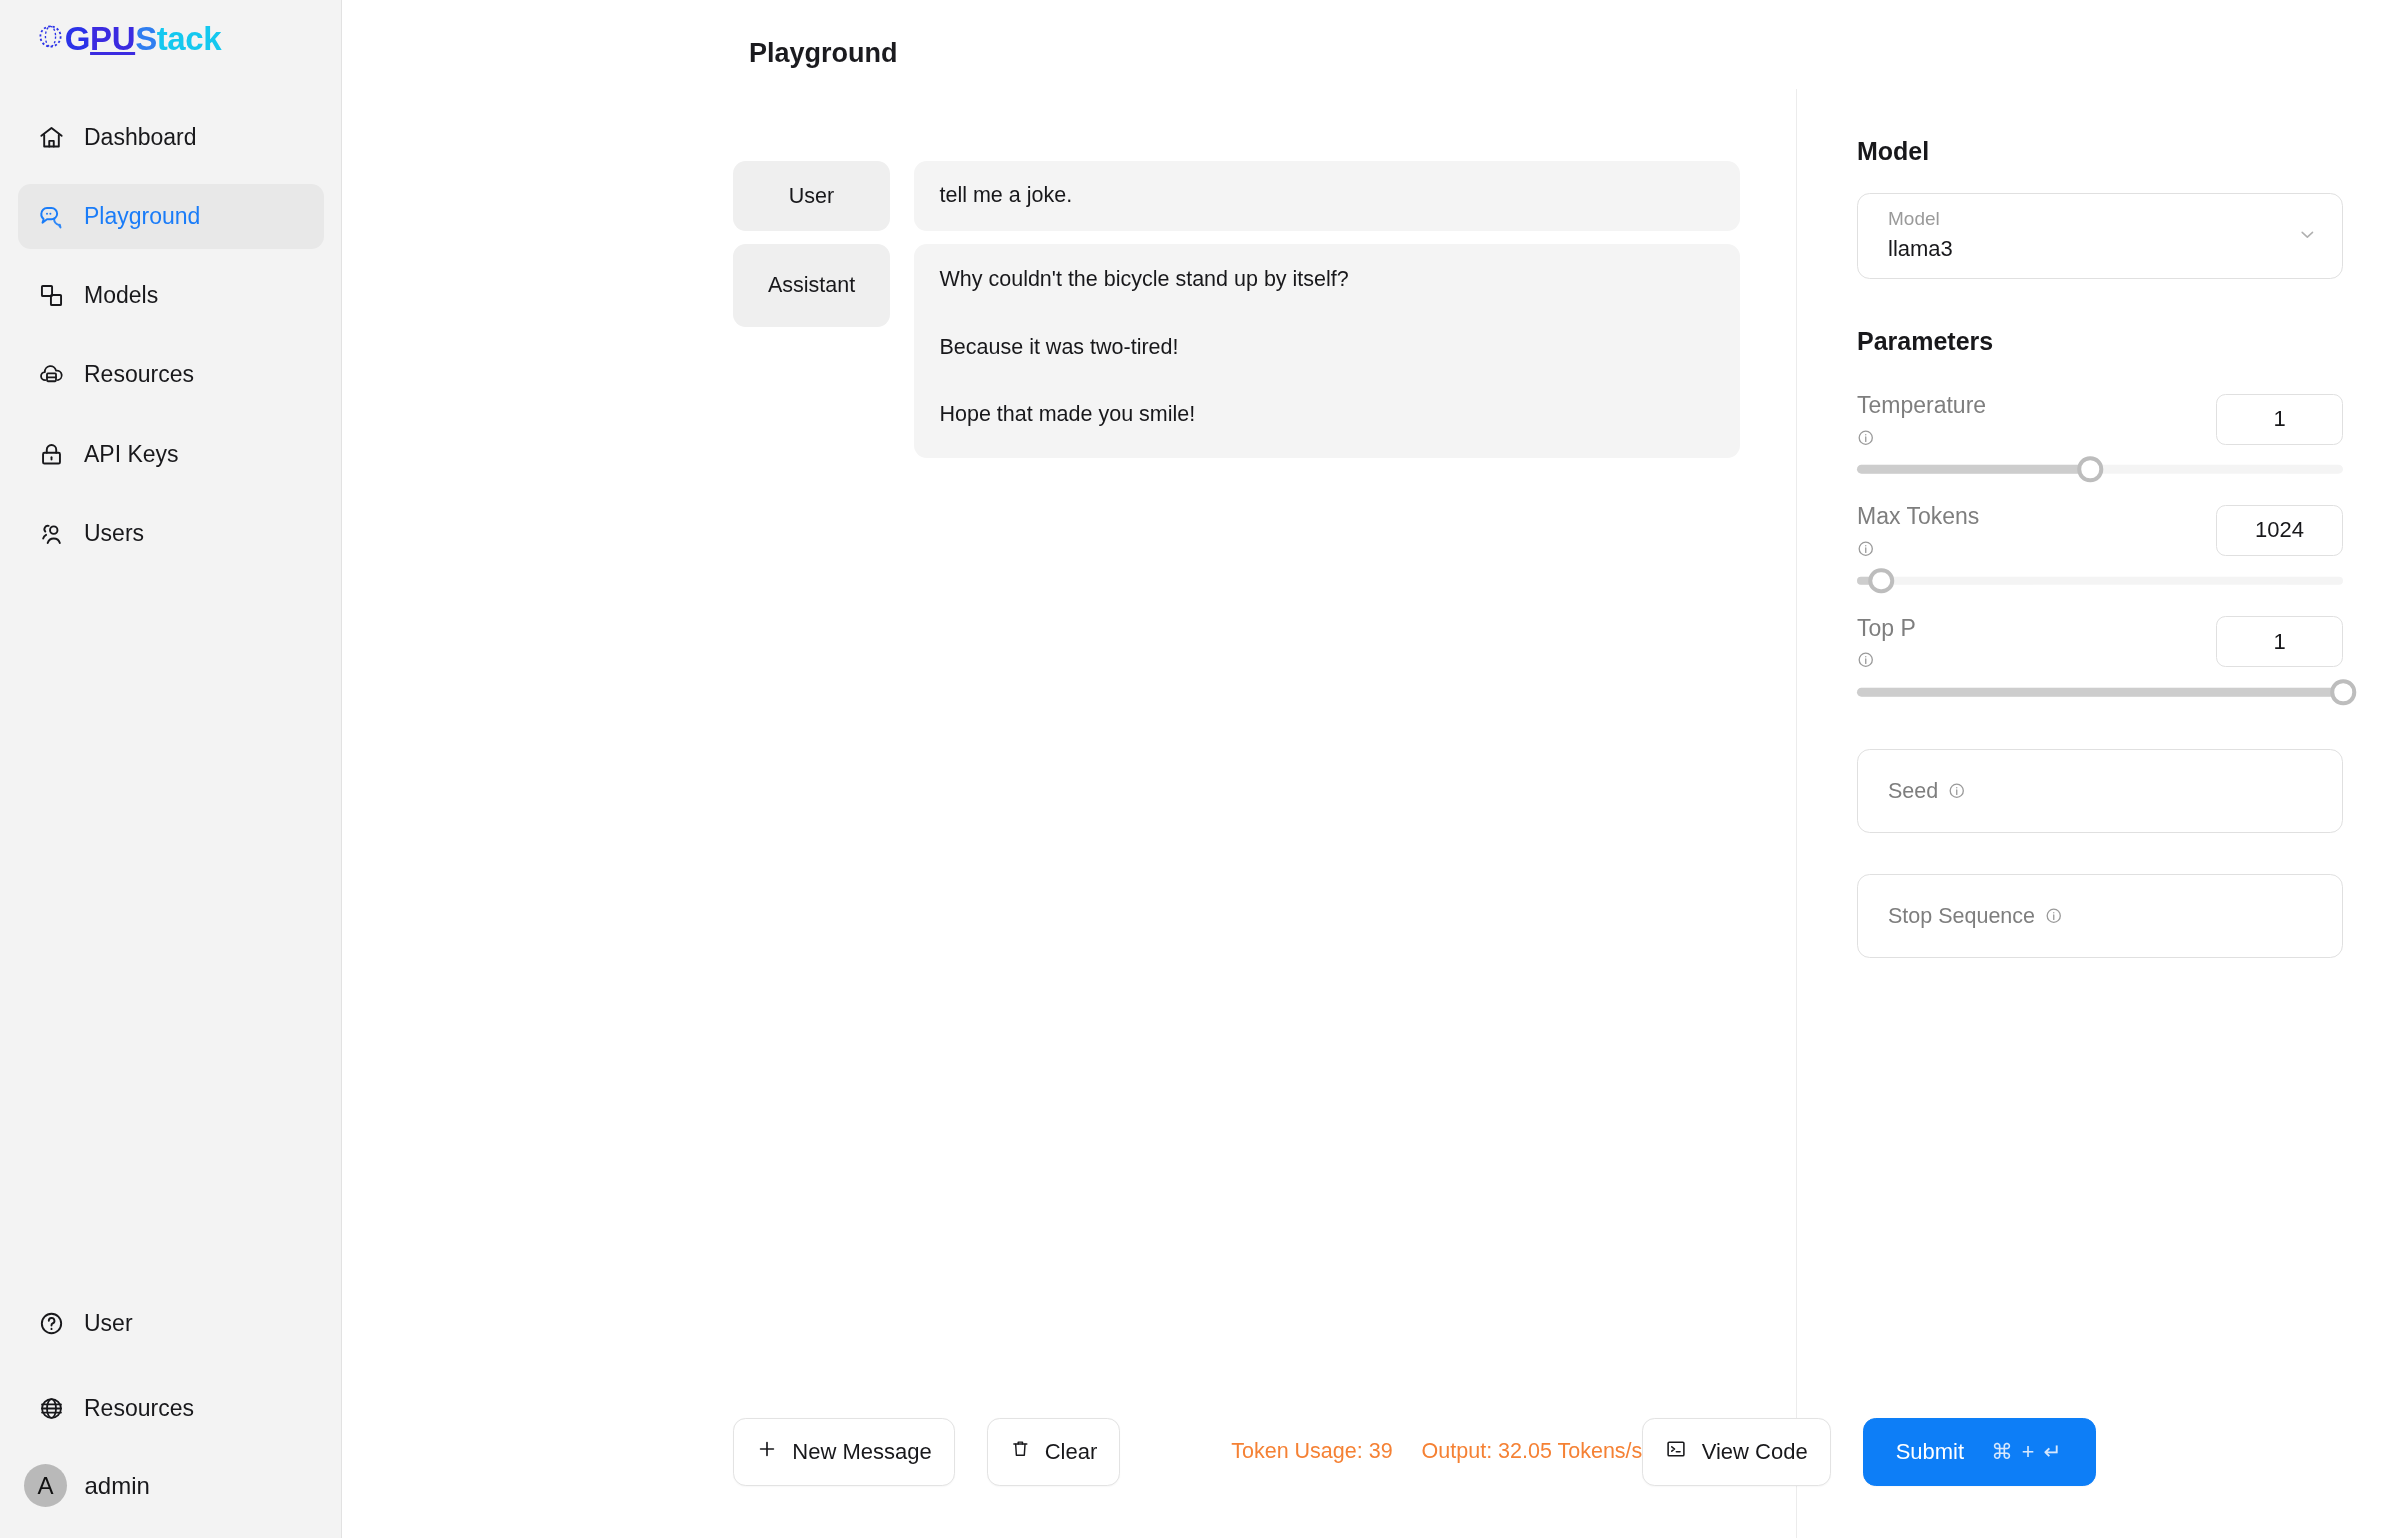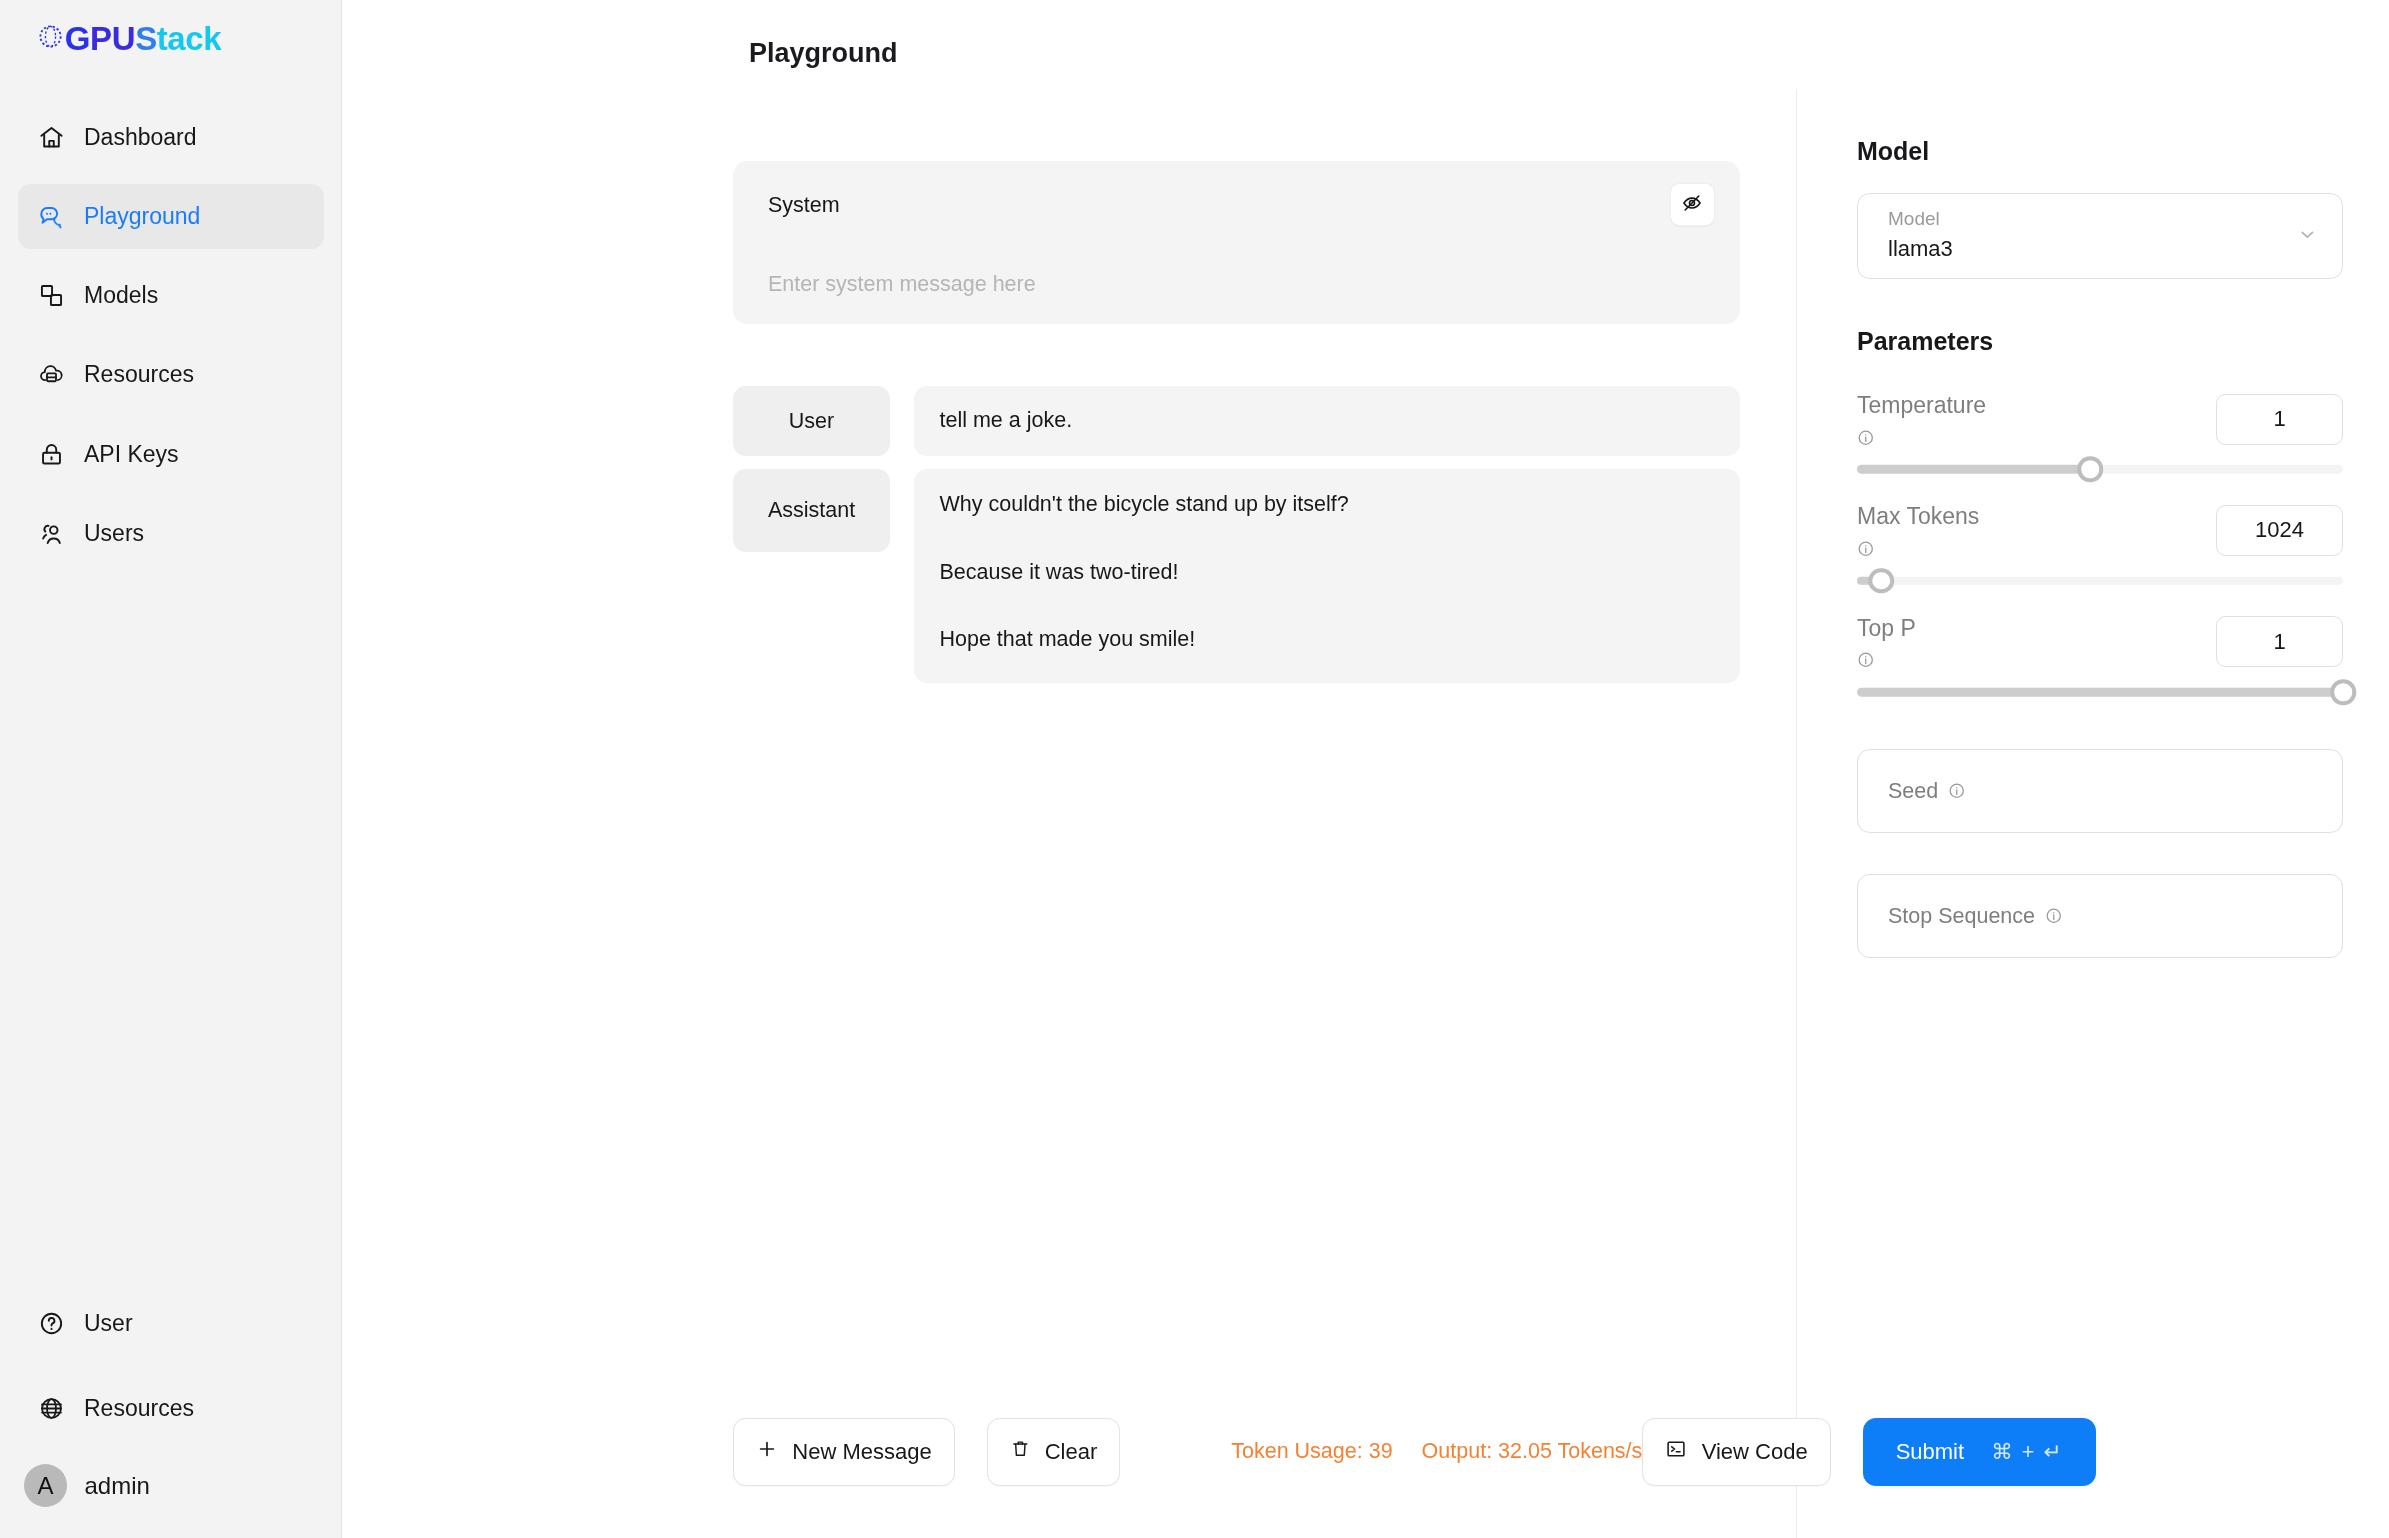--- a/index.html
+++ b/index.html
@@ -41,21 +41,21 @@
   .logo {
     font-size: 33px;
     font-weight: 700;
     letter-spacing: -0.4px;
     display: flex;
     align-items: center;
     line-height: 1;
   }
   .logo-mark { margin-right: 0.8px; display:inline-block; }
   .logo-g { color: #2b32e8; }
-  .logo-pu { color: #3b2be0; }
+  .logo-pu { color: #3b2be0; text-decoration: underline; }
   .logo-s { color: #2f7ef0; }
   .logo-tack { color: #14c8ef; }
 
   .nav { padding: 17.5px 17.5px 0 17.5px; }
   .nav-item {
     display: flex;
     align-items: center;
     gap: 17.5px;
     height: 65px;
     padding: 0 19px;
@@ -501,33 +501,20 @@
   <section class="main">
 
     <div class="page-title">Playground</div>
 
     <div class="content-row">
 
       <div class="chat-col">
 
         <div class="chat-scroll">
 
-          <div class="system-panel">
-            <div class="system-label">System</div>
-            <div class="system-placeholder">Enter system message here</div>
-            <div class="eye-btn">
-              <span>
-                <svg width="22" height="22" viewBox="0 0 24 24" fill="none" stroke="#18181b" stroke-width="1.8" stroke-linecap="round" stroke-linejoin="round">
-                  <path d="M3.2 12S6.8 6.6 12 6.6 20.8 12 20.8 12 17.2 17.4 12 17.4 3.2 12 3.2 12Z"></path>
-                  <circle cx="12" cy="12" r="2.7"></circle>
-                  <path d="M4.6 19.6 19.4 4.4"></path>
-                </svg>
-              </span>
-            </div>
-          </div>
 
           <div class="msg-row user">
             <div class="role-chip">User</div>
             <div class="msg-body">
               <span>tell me a joke.</span>
             </div>
           </div>
 
           <div class="msg-row assistant">
             <div class="role-chip">Assistant</div>

